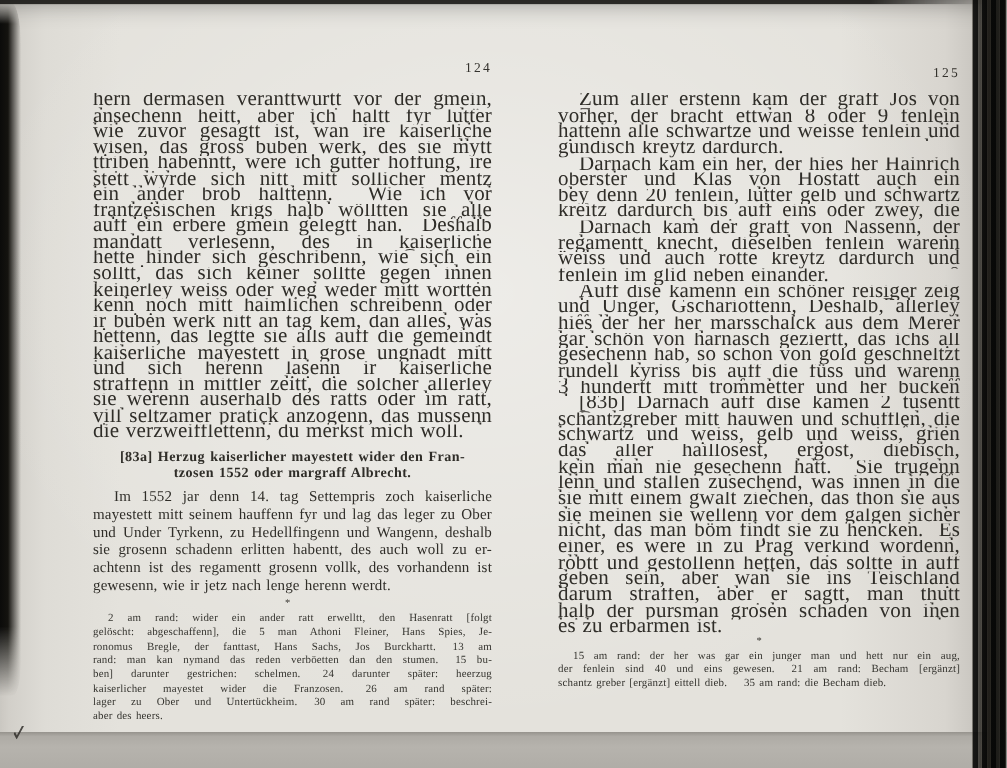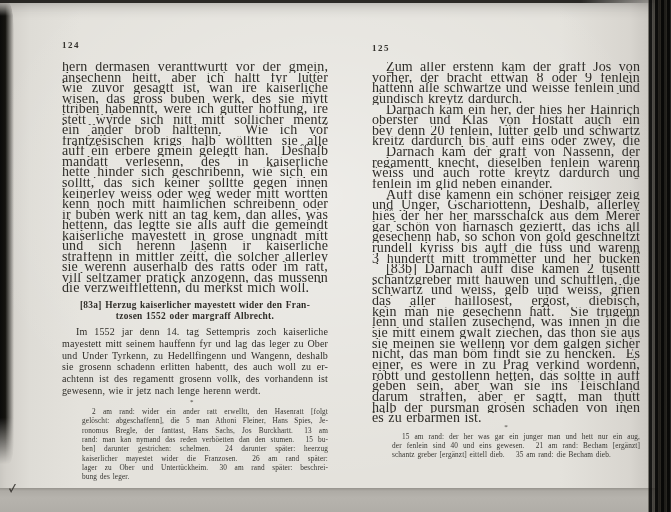--- a/index.html
+++ b/index.html
@@ -42,22 +42,22 @@
     position:absolute; left:0; top:488px; width:671px; height:24px;
     background:linear-gradient(to bottom,#96938d 0,#aeaba5 3px,#b6b3ad 10px,#b0ada7 24px);
   }
   .bed-mark{
     position:absolute; left:9px; top:484px; width:7px; height:9px;
     background:rgba(40,38,34,0.8);
     clip-path:polygon(0 55%,30% 100%,100% 0,80% 0,32% 70%,15% 45%);
   }
   
   .pagenum{
-    position:absolute; width:266px; text-align:left;
-    font-size:9px; letter-spacing:1.5px; color:#34322d; font-weight:bold;
+    position:absolute; width:266px; text-align:right;
+    font-size:9px; letter-spacing:1.5px; color:#34322d; font-weight:normal;
   }
   #num-left{left:62px; top:40px;}
   #num-right{left:372px; top:43px; width:268px;}
   .col{position:absolute; top:62px; color:#2f2d28;}
   #col-left{left:62px; width:266px;}
   #col-right{left:372px; width:268px;}
   .tline{
     position:relative; text-align:justify; text-align-last:justify;
     overflow:hidden; letter-spacing:0.12px; word-spacing:0.8px; white-space:pre-wrap;
   }
@@ -67,21 +67,21 @@
   #col-right .main .tline{height:10.65px; line-height:10.65px;}
   .heading .tline{
     font-size:9.4px; font-weight:bold; height:11.4px; line-height:11.4px;
     text-align:left; text-align-last:center; letter-spacing:0.3px; padding-left:0;
   }
   .heading{margin-top:6px;}
   .para{margin-top:3px;}
   .para .tline{font-size:10px; height:11.9px; line-height:11.9px;}
   .fstar{height:7px; font-size:7px; line-height:7px; color:#3a3833; text-align:center;}
   #col-left .fstar{text-align:left; padding-left:128px; margin-top:2px;}
-  .foot{margin-top:1px; color:#35342f;margin-left:20px;}
+  .foot{margin-top:1px; color:#35342f;}
   .foot .tline{font-size:7.3px; height:9.3px; line-height:9.3px;}
   .foot .tline.ind{padding-left:10px;}
 </style>
 </head>
 <body>
 
 <div class="scan">
   <div class="spread"></div>
   <div class="bed"></div>
   <div class="bed-mark"></div>
@@ -131,21 +131,21 @@
       </div>
     <div class="fstar">*</div>
     <div class="foot">
         <div class="tline ind"><span>2 am rand: wider ein ander ratt erwelltt, den Hasenratt [folgt</span></div>
         <div class="tline"><span>gelöscht: abgeschaffenn], die 5 man Athoni Fleiner, Hans Spies, Je-</span></div>
         <div class="tline"><span>ronomus Bregle, der fanttast, Hans Sachs, Jos Burckhartt.  13 am</span></div>
         <div class="tline"><span>rand: man kan nymand das reden verböetten dan den stumen.  15 bu-</span></div>
         <div class="tline"><span>ben] darunter gestrichen: schelmen.  24 darunter später: heerzug</span></div>
         <div class="tline"><span>kaiserlicher mayestet wider die Franzosen.  26 am rand später:</span></div>
         <div class="tline"><span>lager zu Ober und Untertückheim.  30 am rand später: beschrei-</span></div>
-        <div class="tline end"><span>bung des leger.</span></div>
+        <div class="tline end"><span>aber des heers.</span></div>
       </div>
   </div>
 
   <div class="col numright" id="col-right">
     <div class="main">
         <div class="tline ind"><span>Zum aller erstenn kam der graff Jos von Zorn, der reitt</span></div>
         <div class="tline"><span>vorher, der bracht ettwan 8 oder 9 fenlein lantzknecht, die</span></div>
         <div class="tline"><span>hattenn alle schwartze und weisse fenlein und ein rott bur-</span></div>
         <div class="tline end"><span>gundisch kreytz dardurch.</span></div>
         <div class="tline ind"><span>Darnach kam ein her, der hies her Hainrich truchses ein</span></div>

